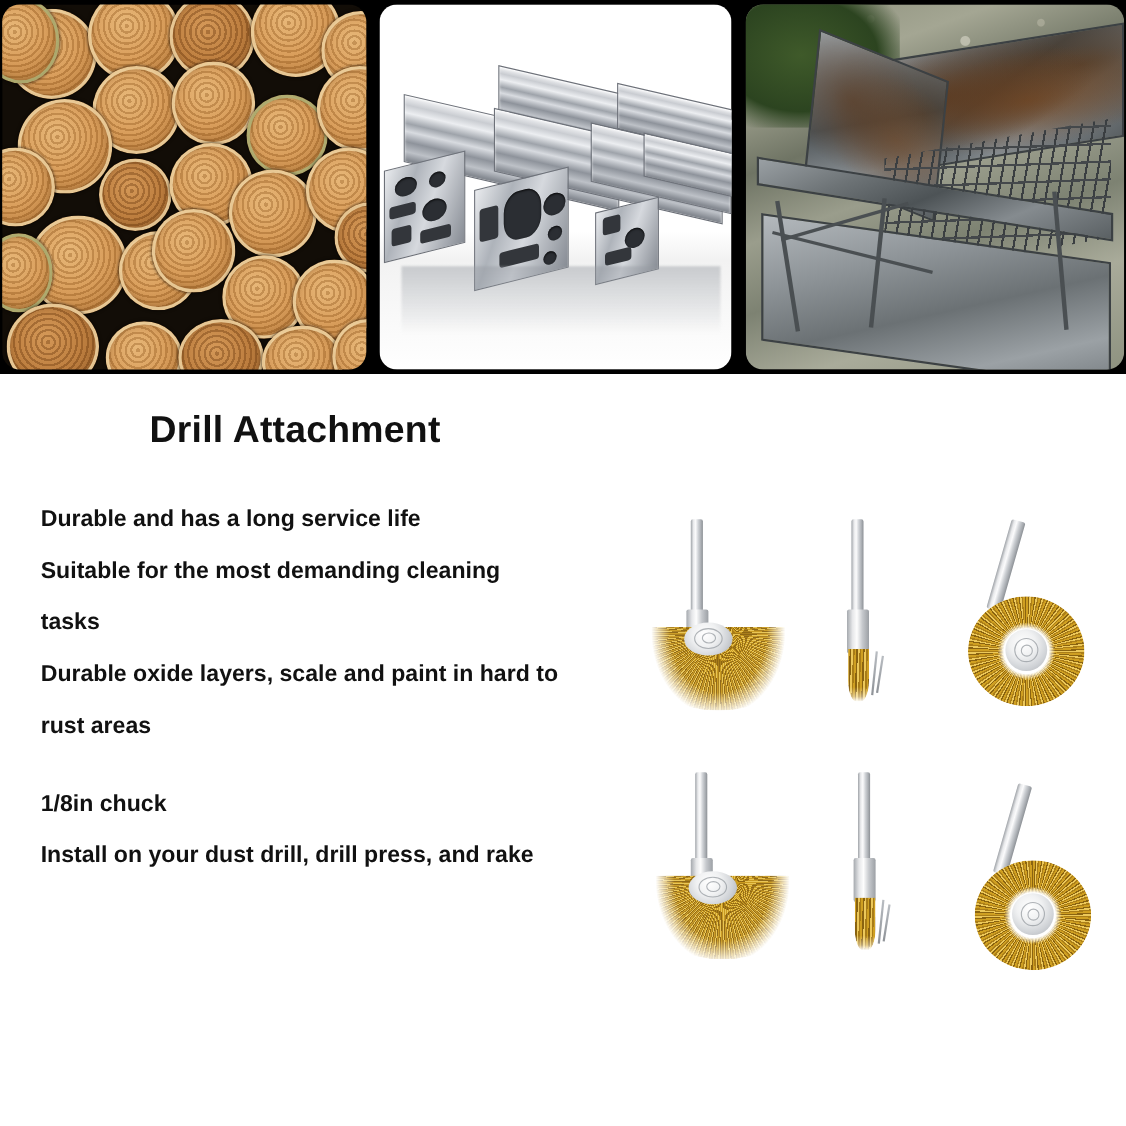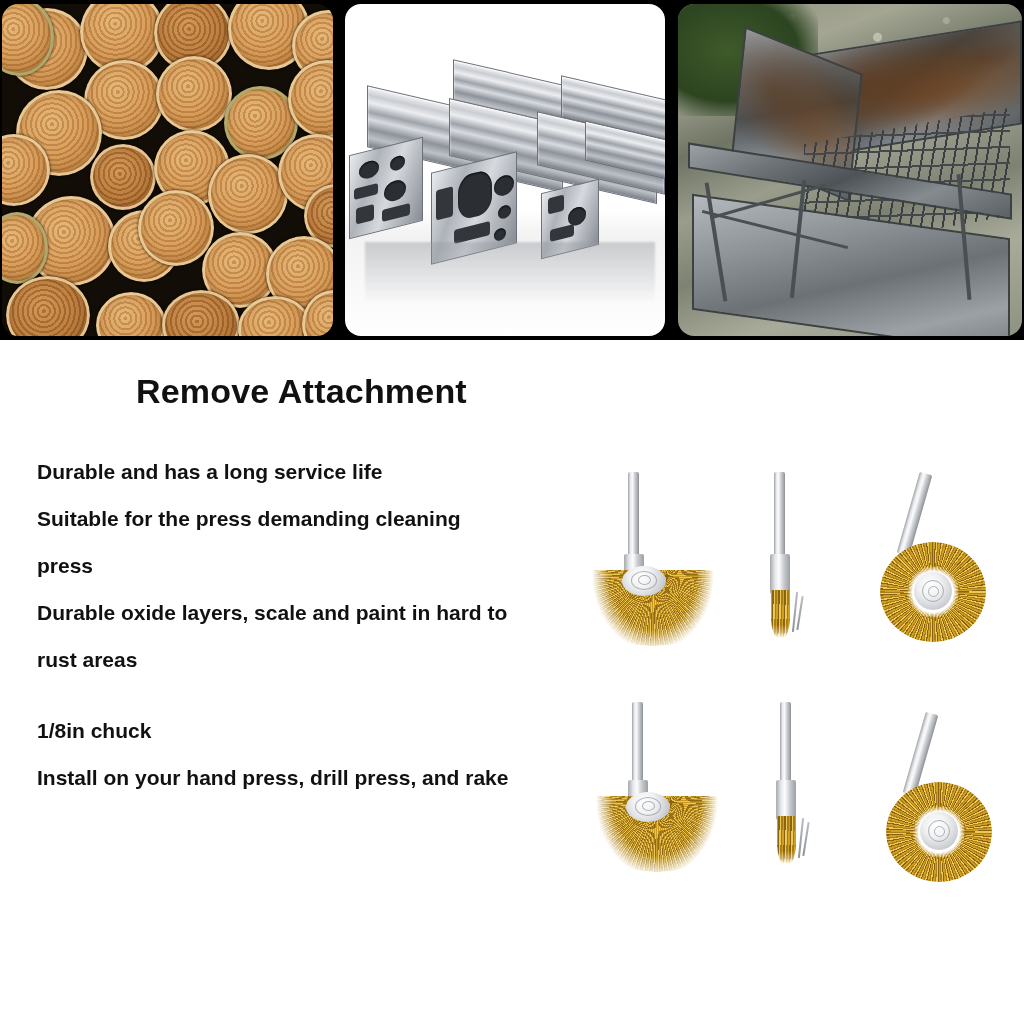--- a/index.html
+++ b/index.html
@@ -295,31 +295,31 @@
 
       <div class="leg" style="left:36px; top:178px; width:4px; height:120px; transform:rotate(-9deg);"></div>
       <div class="leg" style="left:118px; top:176px; width:4px; height:118px; transform:rotate(6deg);"></div>
       <div class="leg" style="left:284px; top:170px; width:4px; height:126px; transform:rotate(-5deg);"></div>
       <div class="leg" style="left:22px; top:224px; width:150px; height:3px; transform:rotate(14deg);"></div>
       <div class="leg" style="left:30px; top:196px; width:120px; height:3px; transform:rotate(-16deg);"></div>
     </div>
   </div>
 </div>
 
-<div id="title">Remove Attachment</div>
+<div id="title">Drill Attachment</div>
 
 <div id="bullets">
   <div class="bullet-line">Durable and has a long service life</div>
-  <div class="bullet-line">Suitable for the press demanding cleaning</div>
-  <div class="bullet-line">press</div>
+  <div class="bullet-line">Suitable for the most demanding cleaning</div>
+  <div class="bullet-line">tasks</div>
   <div class="bullet-line">Durable oxide layers, scale and paint in hard to</div>
   <div class="bullet-line">rust areas</div>
   <div class="bullet-line spacer"></div>
   <div class="bullet-line">1/8in chuck</div>
-  <div class="bullet-line">Install on your hand press, drill press, and rake</div>
+  <div class="bullet-line">Install on your dust drill, drill press, and rake</div>
 </div>
 
 <div class="brush" style="left:592px; top:470px; width:130px; height:190px;">
   <div class="shank" style="left:36px; top:2px;  width:11px; height:88px;"></div>
   <div class="ferrule" style="left:32px; top:84px; width:20px; height:22px;"></div>
   <div class="fan" style="left:0px; top:100px; width:122px; height:76px;"></div>
   <div class="hub-disc" style="left:30px; top:96px; width:44px; height:30px;"></div>
   <div class="hub-ring" style="left:39px; top:101px; width:26px; height:19px;"></div>
   <div class="hub-ring" style="left:46px; top:105px; width:13px; height:10px;"></div>
 </div>

